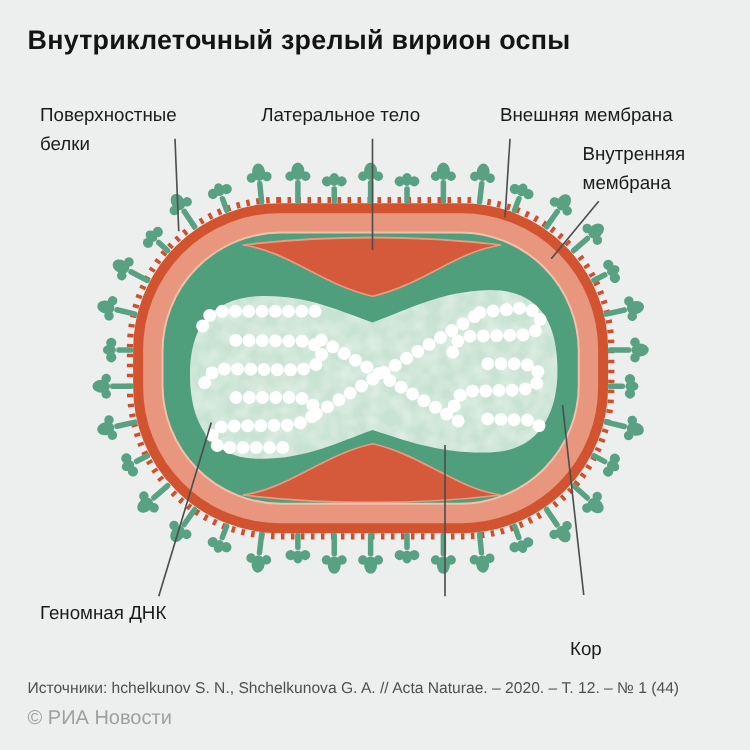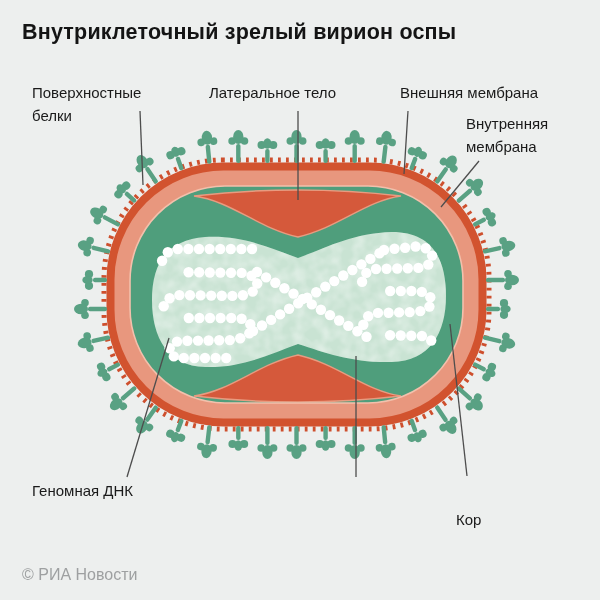--- a/index.html
+++ b/index.html
@@ -251,14 +251,15 @@
     </g>
   </svg>
 
   <div class="lbl lbl-surface">Поверхностные белки</div>
   <div class="lbl lbl-lateral">Латеральное тело</div>
   <div class="lbl lbl-outer">Внешняя мембрана</div>
   <div class="lbl lbl-dna">Геномная ДНК</div>
   <div class="lbl lbl-inner">Внутренняя мембрана</div>
   <div class="lbl lbl-core">Кор</div>
 
+  <div class="src">Источники: hchelkunov S. N., Shchelkunova G. A. // Acta Naturae. – 2020. – Т. 12. – № 1 (44)</div>
   <div class="copy">© РИА Новости</div>
 </div>
 
 </body></html>

